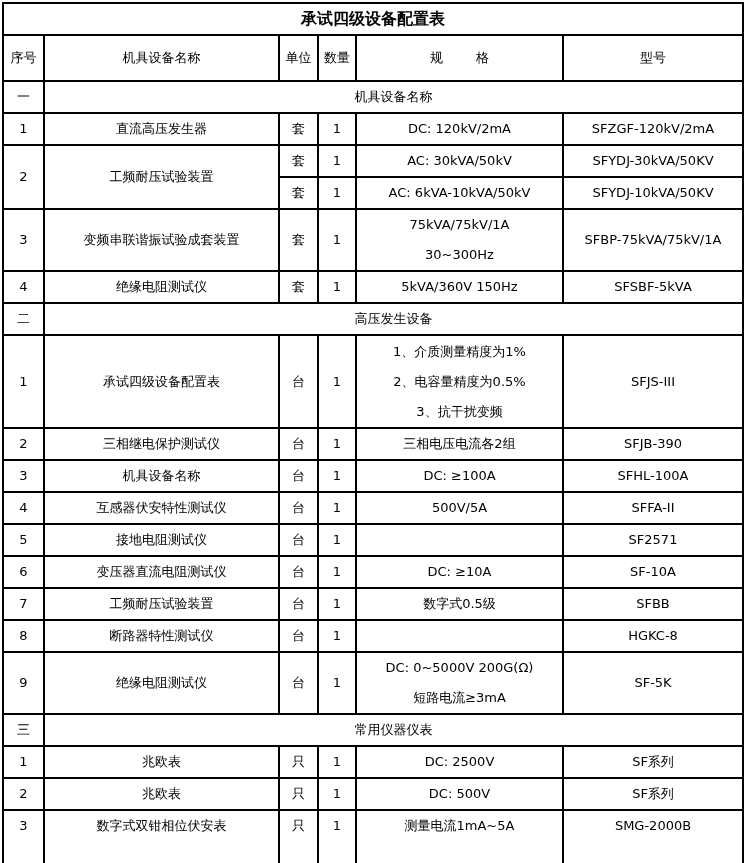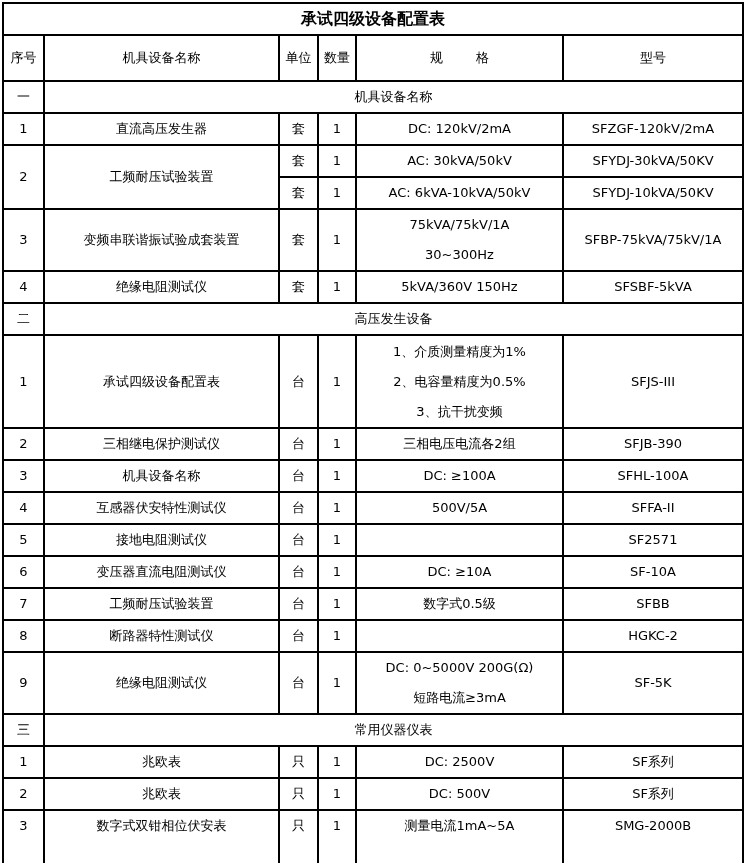--- a/index.html
+++ b/index.html
@@ -191,21 +191,21 @@
     <td>数字式0.5级</td>
     <td>SFBB</td>
   </tr>
 
   <tr class="std-row">
     <td>8</td>
     <td>断路器特性测试仪</td>
     <td>台</td>
     <td>1</td>
     <td></td>
-    <td>HGKC-2</td>
+    <td>HGKC-8</td>
   </tr>
 
   <tr class="h62">
     <td>9</td>
     <td>绝缘电阻测试仪</td>
     <td>台</td>
     <td>1</td>
     <td>
       <div class="spec-line">DC: 0~5000V 200G(Ω)</div>
       <div class="spec-line">短路电流≥3mA</div>

